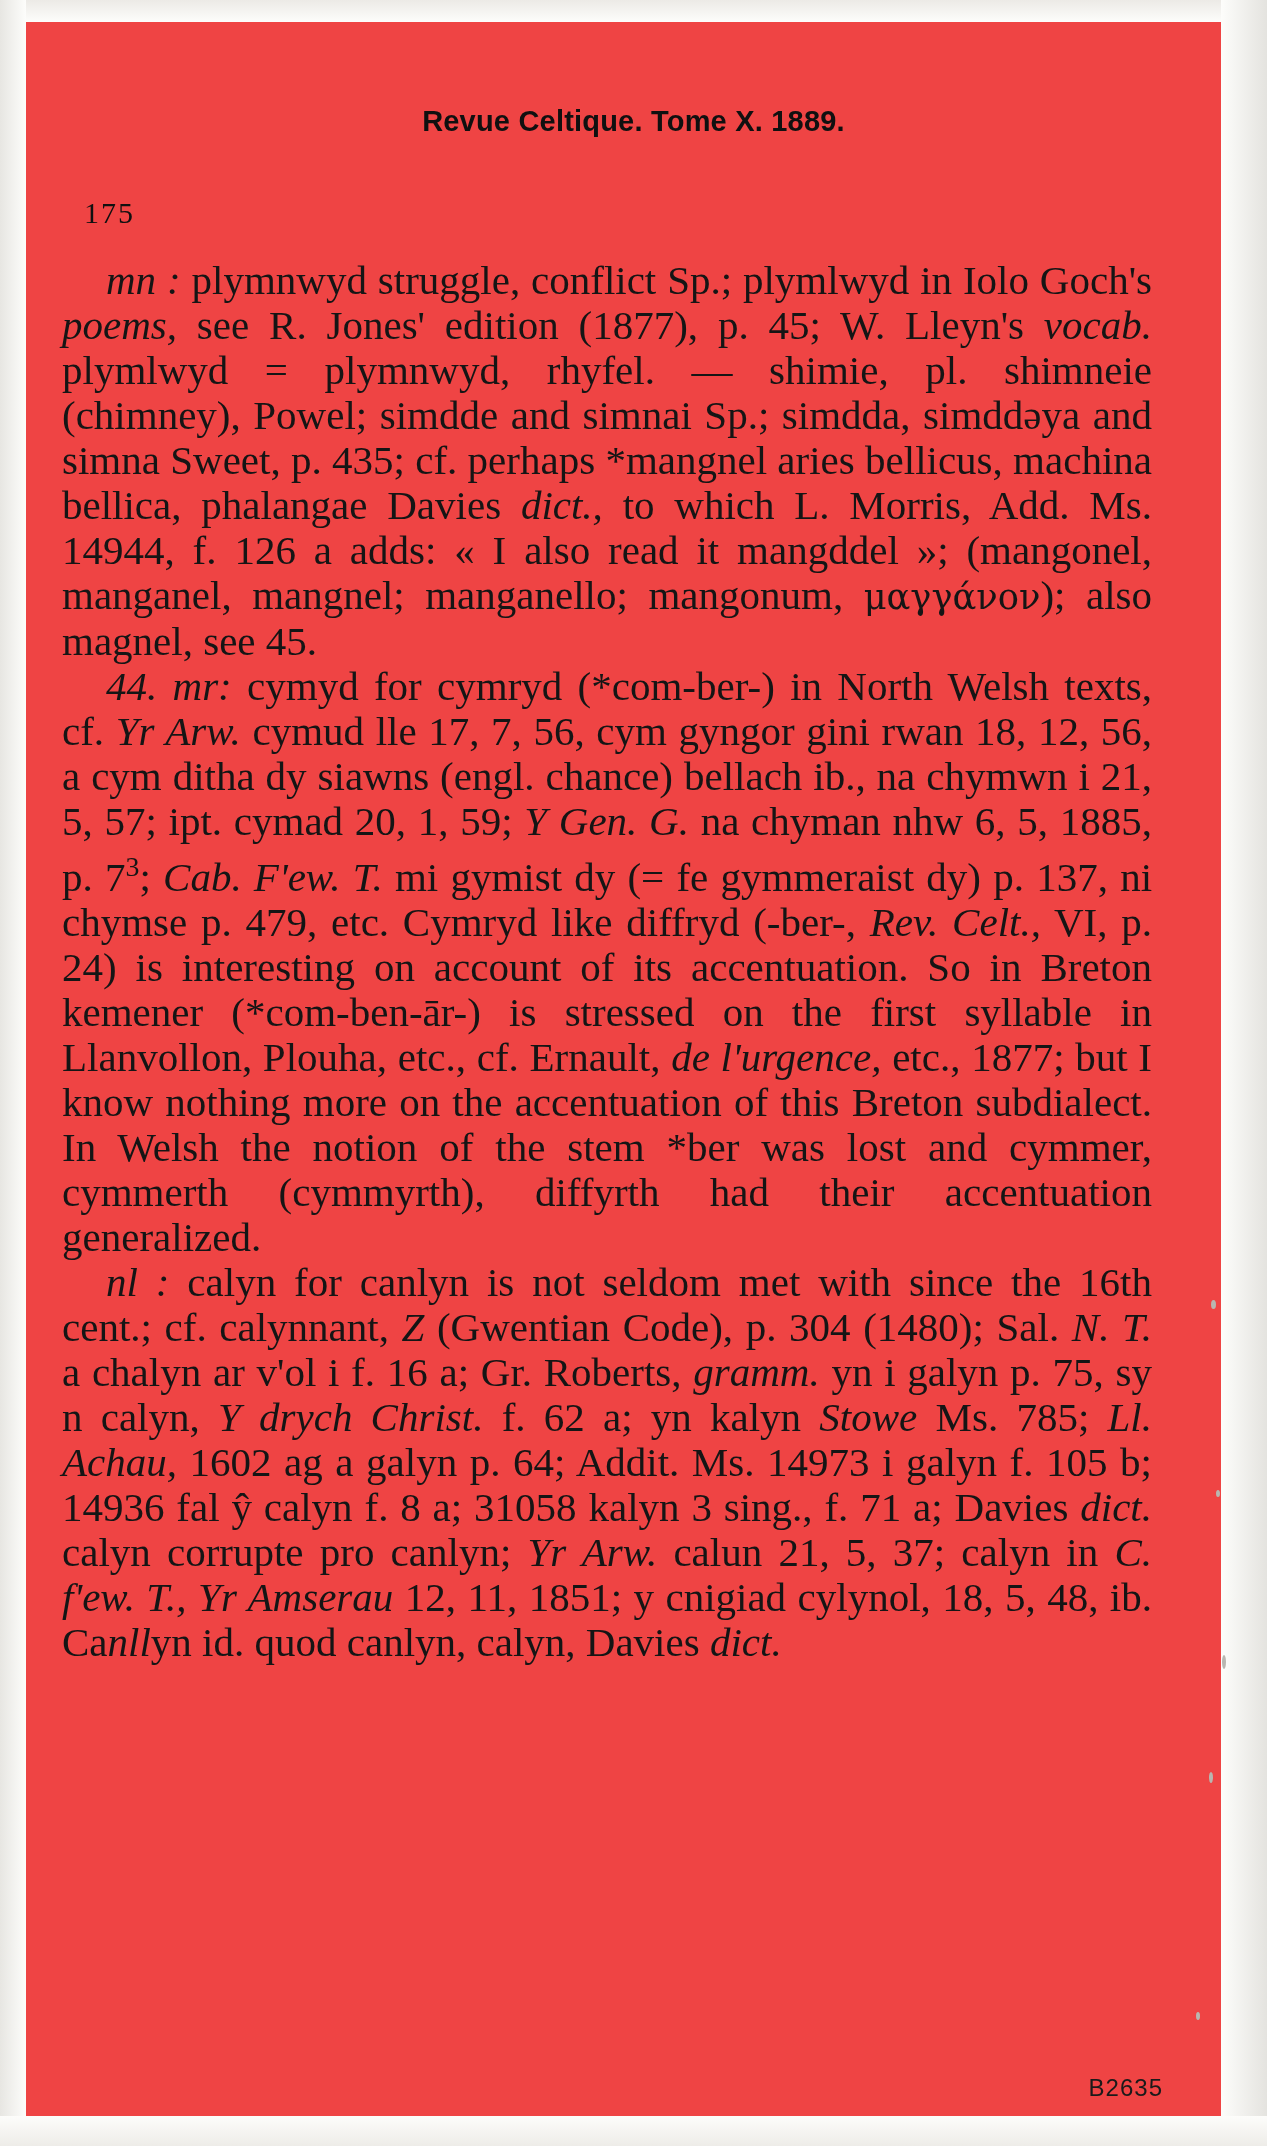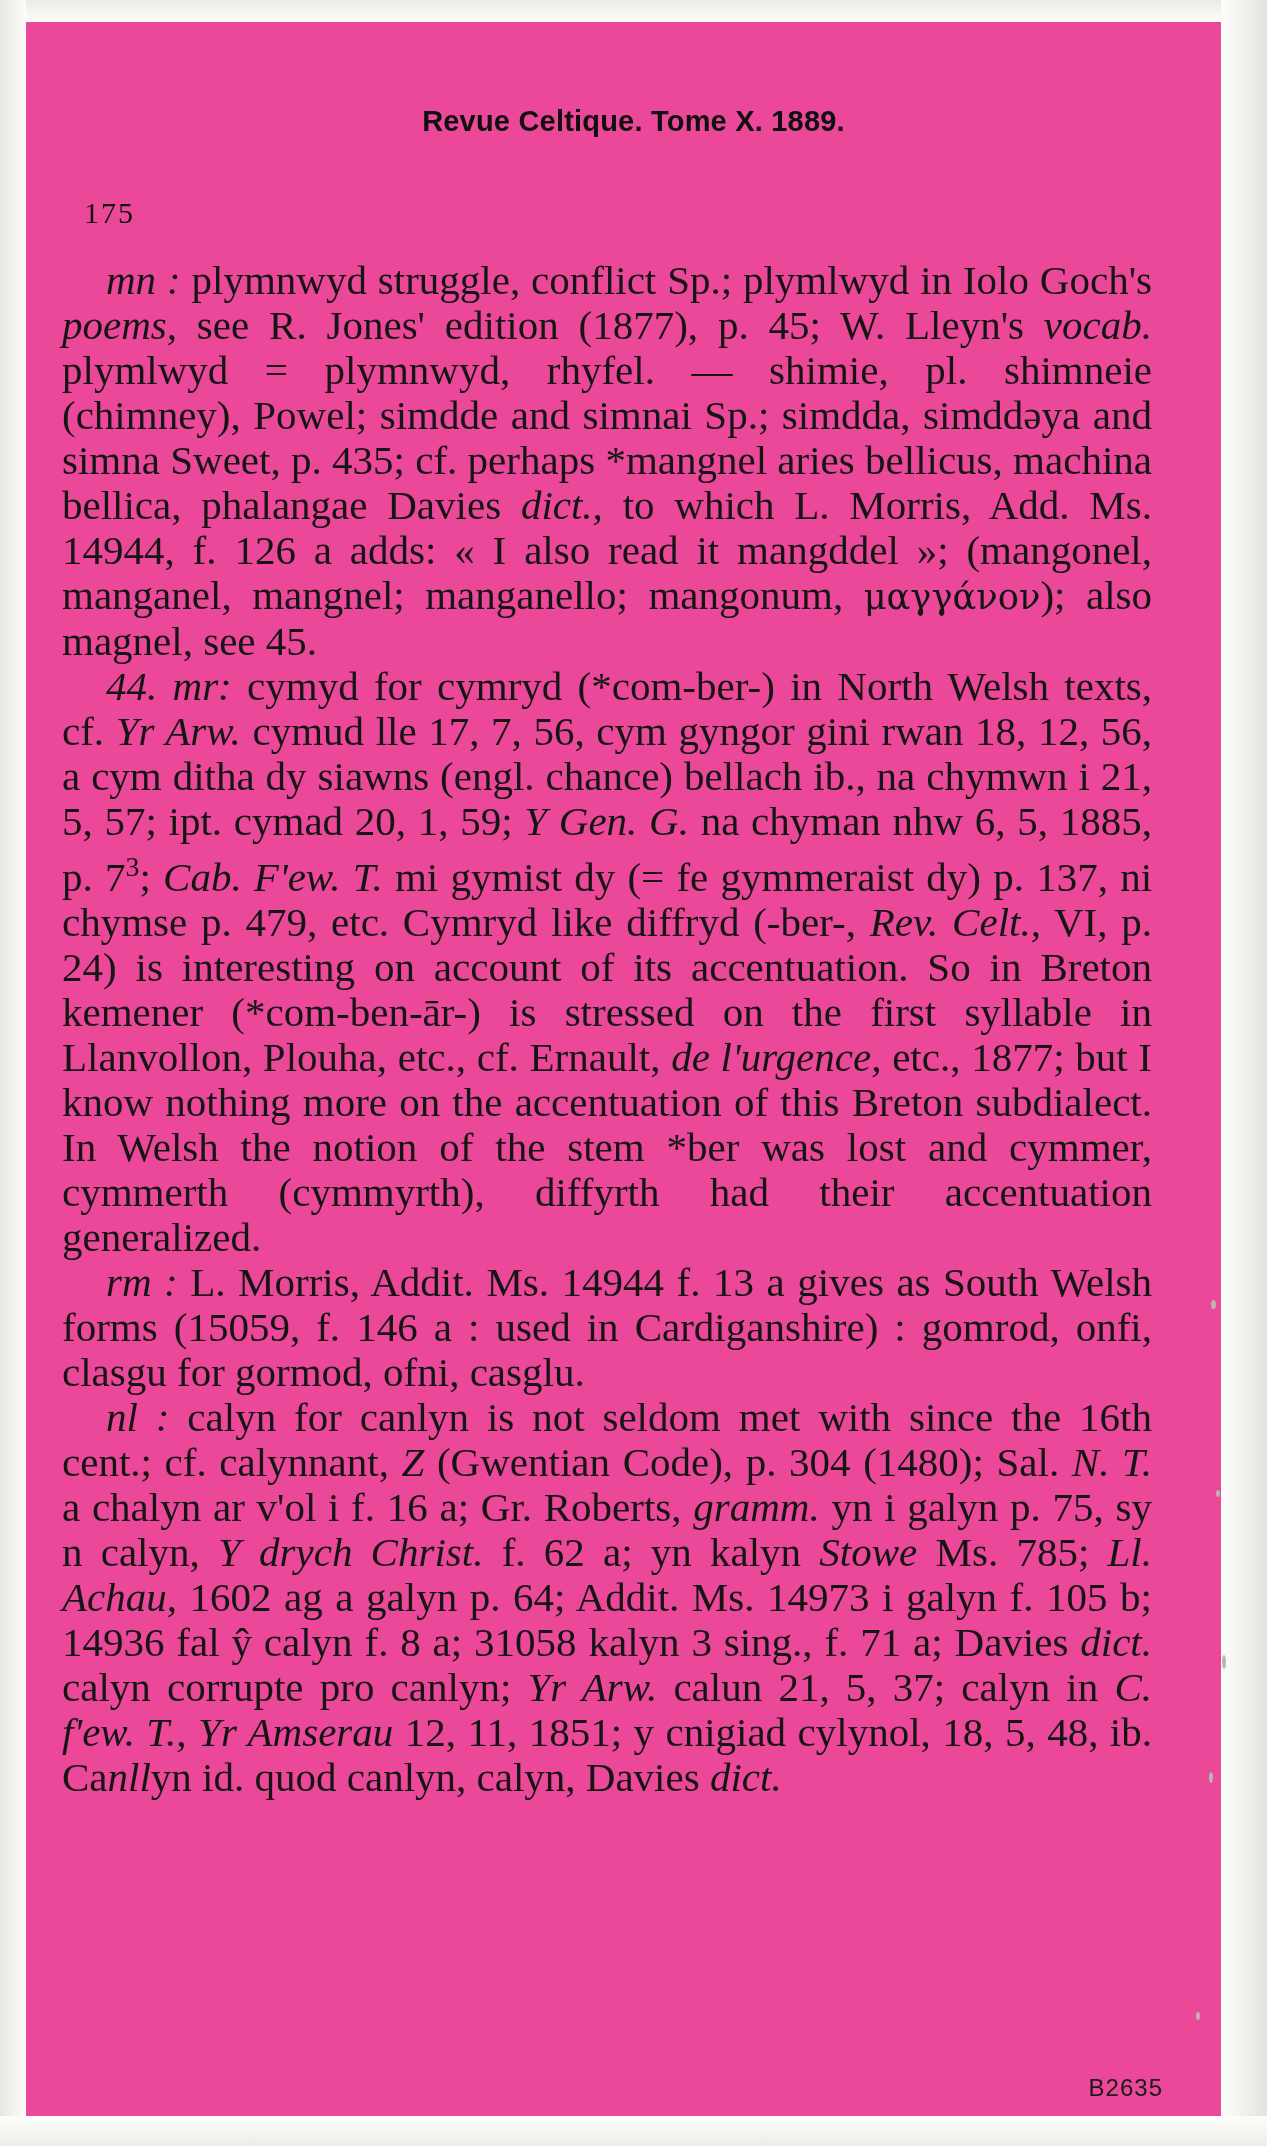--- a/index.html
+++ b/index.html
@@ -11,21 +11,21 @@
     width: 1267px;
     height: 2146px;
     position: relative;
     font-family: "Liberation Serif", serif;
     color: #141414;
     overflow: hidden;
   }
   .page {
     position: absolute;
     inset: 0;
-    background: #ec4899;
+    background: #ef4444;
   }
   
   .scan-edge-left {
     position: absolute;
     left: 0; top: 0; bottom: 0;
     width: 26px;
     background: linear-gradient(to right, #e7e6e2, #fdfdfb);
     pointer-events: none;
   }
   .scan-edge-right {
@@ -136,21 +136,20 @@
 
   <div class="journal-header">Revue Celtique. Tome X. 1889.</div>
 
   <div class="running-head">
     <span class="folio">175</span>
   </div>
 
   <div class="body-col" id="body-col">
       <p class="para"><i>mn :</i> plymnwyd struggle, conflict Sp.; plymlwyd in Iolo Goch's <i>poems,</i> see R. Jones' edition (1877), p. 45; W. Lleyn's <i>vocab.</i> plymlwyd = plymnwyd, rhyfel. — shimie, pl. shimneie (chimney), Powel; simdde and simnai Sp.; simdda, simddəya and simna Sweet, p. 435; cf. perhaps *mangnel aries bellicus, machina bellica, phalangae Davies <i>dict.,</i> to which L. Morris, Add. Ms. 14944, f. 126 a adds: « I also read it mangddel »; (mangonel, manganel, mangnel; manganello; mangonum, <span class="greek">μαγγάνον</span>); also magnel, see 45.</p>
       <p class="para"><i>44. mr:</i> cymyd for cymryd (*com-ber-) in North Welsh texts, cf. <i>Yr Arw.</i> cymud lle 17, 7, 56, cym gyngor gini rwan 18, 12, 56, a cym ditha dy siawns (engl. chance) bellach ib., na chymwn i 21, 5, 57; ipt. cymad 20, 1, 59; <i>Y Gen. G.</i> na chyman nhw 6, 5, 1885, p. 7<span class="sup">3</span>; <i>Cab. F'ew. T.</i> mi gymist dy (= fe gymmeraist dy) p. 137, ni chymse p. 479, etc. Cymryd like diffryd (-ber-, <i>Rev. Celt.,</i> VI, p. 24) is interesting on account of its accentuation. So in Breton kemener (*com-ben-ār-) is stressed on the first syllable in Llanvollon, Plouha, etc., cf. Ernault, <i>de l'urgence,</i> etc., 1877; but I know nothing more on the accentuation of this Breton subdialect. In Welsh the notion of the stem *ber was lost and cymmer, cymmerth (cymmyrth), diffyrth had their accentuation generalized.</p>
-      <p class="para"><i>rm :</i> L. Morris, Addit. Ms. 14944 f. 13 a gives as South Welsh forms (15059, f. 146 a : used in Cardiganshire) : gomrod, onfi, clasgu for gormod, ofni, casglu.</p>
       <p class="para"><i>nl :</i> calyn for canlyn is not seldom met with since the 16th cent.; cf. calynnant, <i>Z</i> (Gwentian Code), p. 304 (1480); Sal. <i>N. T.</i> a chalyn ar v'ol i f. 16 a; Gr. Roberts, <i>gramm.</i> yn i galyn p. 75, sy n calyn, <i>Y drych Christ.</i> f. 62 a; yn kalyn <i>Stowe</i> Ms. 785; <i>Ll. Achau,</i> 1602 ag a galyn p. 64; Addit. Ms. 14973 i galyn f. 105 b; 14936 fal ŷ calyn f. 8 a; 31058 kalyn 3 sing., f. 71 a; Davies <i>dict.</i> calyn corrupte pro canlyn; <i>Yr Arw.</i> calun 21, 5, 37; calyn in <i>C. f'ew. T., Yr Amserau</i> 12, 11, 1851; y cnigiad cylynol, 18, 5, 48, ib. Ca<i>nll</i>yn id. quod canlyn, calyn, Davies <i>dict.</i></p>
     </div>
 
   <div class="barcode">B2635</div>
 
   <div class="speck" style="left:1211px; top:1300px; width:5px; height:9px;"></div>
   <div class="speck" style="left:1216px; top:1490px; width:4px; height:7px;"></div>
   <div class="speck" style="left:1222px; top:1655px; width:4px; height:14px;"></div>
   <div class="speck" style="left:1209px; top:1772px; width:4px; height:11px;"></div>
   <div class="speck" style="left:1196px; top:2012px; width:4px; height:8px;"></div>

